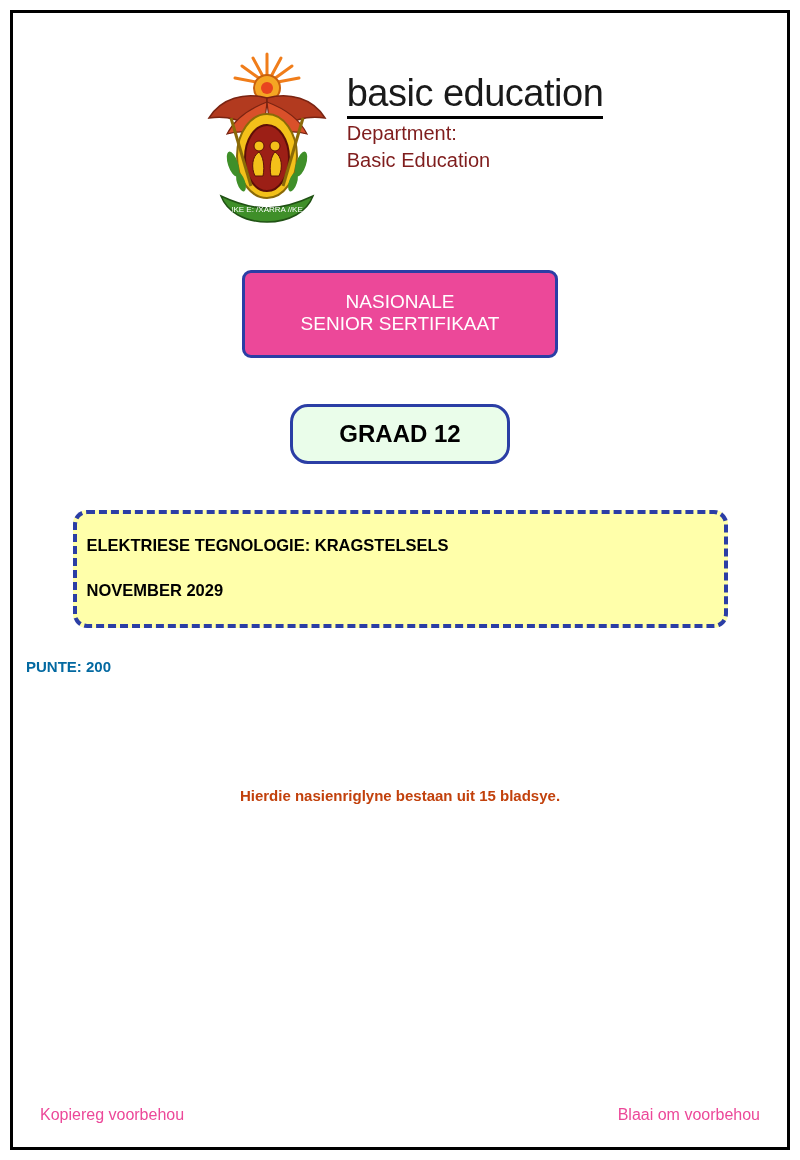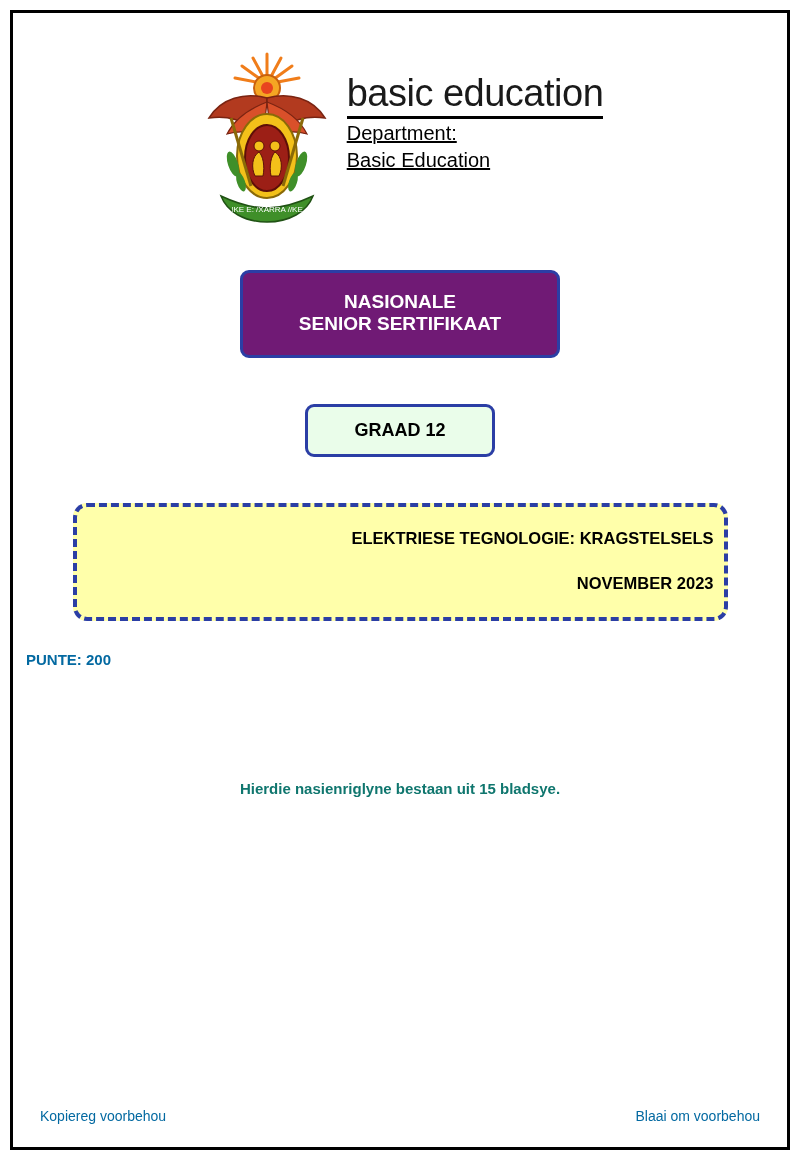--- a/index.html
+++ b/index.html
@@ -57,67 +57,66 @@
     font-size: 38px;
     color: #1a1a1a;
     letter-spacing: -0.5px;
     line-height: 1;
     padding-bottom: 4px;
     border-bottom: 3px solid #000;
     display: inline-block;
   }
   .dbe-line {
     font-size: 20px;
-    color: #000000;
+    color: #7f1d1d;
     line-height: 1.25;
     margin-top: 2px;
-    text-decoration: underline;
   }
   .dbe-line.bold {
     font-weight: bold;
     font-size: 19.5px;
   }
 
   
   .center-row {
     display: flex;
     justify-content: center;
   }
   .nsc-box {
     margin-top: 44px;
-    background: #701a75;
+    background: #ec4899;
     border: 3px solid #2b3ea5;
     border-radius: 9px;
     color: #ffffff;
-    font-weight: bold;
+    font-weight: normal;
     font-size: 19px;
     text-align: center;
     padding: 18px 56px 20px 56px;
     line-height: 1.15;
   }
   .nsc-box .l2 {
   }
   .grade-box {
     margin-top: 46px;
     background: #eafdea;
     border: 3px solid #2b3ea5;
-    border-radius: 9px;
+    border-radius: 18px;
     color: #000000;
     font-weight: bold;
-    font-size: 18px;
+    font-size: 24px;
     text-align: center;
     padding: 13px 46px;
   }
   .subject-box {
     margin-top: 46px;
     width: 655px;
     background: #ffffaa;
     border: 4px dashed #2b3ea5;
     border-radius: 14px;
-    text-align: right;
+    text-align: left;
     padding: 22px 10px 24px 10px;
     box-sizing: border-box;
   }
   .subject-line {
     font-weight: bold;
     font-size: 16.5px;
     color: #000000;
     line-height: 1.15;
   }
   .subject-line + .subject-line {
@@ -128,33 +127,33 @@
     margin-top: 30px;
     font-weight: bold;
     font-size: 15px;
     color: #0369a1;
   }
   .pagecount {
     margin-top: 112px;
     text-align: center;
     font-weight: bold;
     font-size: 15px;
-    color: #0f766e;
+    color: #c2410c;
   }
 
   
   .footer {
     position: absolute;
     left: 14px;
     right: 14px;
     bottom: 10px;
     display: flex;
     justify-content: space-between;
-    font-size: 14px;
-    color: #0369a1;
+    font-size: 16px;
+    color: #ec4899;
   }
 
   
   .coa-svg { display: block; }
 </style>
 </head>
 <body>
 
 <div class="page">
   <div class="page-border"></div>
@@ -222,21 +221,21 @@
       </div>
     </div>
 
     <div class="center-row">
       <div class="grade-box">GRAAD 12</div>
     </div>
 
     <div class="center-row">
       <div class="subject-box">
         <div class="subject-line">ELEKTRIESE TEGNOLOGIE: KRAGSTELSELS</div>
-        <div class="subject-line">NOVEMBER 2023</div>
+        <div class="subject-line">NOVEMBER 2029</div>
       </div>
     </div>
 
     <div class="marks">PUNTE: 200</div>
 
     <div class="pagecount">Hierdie nasienriglyne bestaan uit 15 bladsye.</div>
 
     <div class="footer">
       <div>Kopiereg voorbehou</div>
       <div>Blaai om voorbehou</div>

